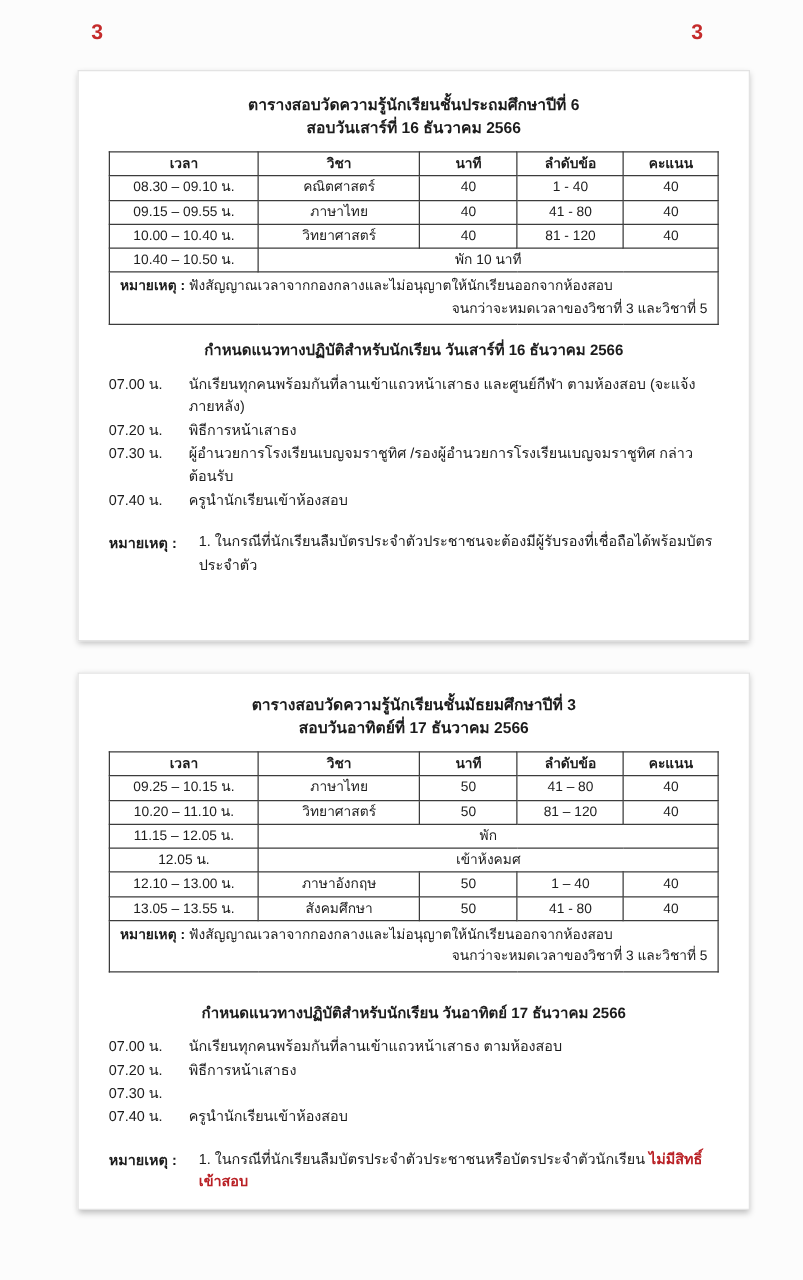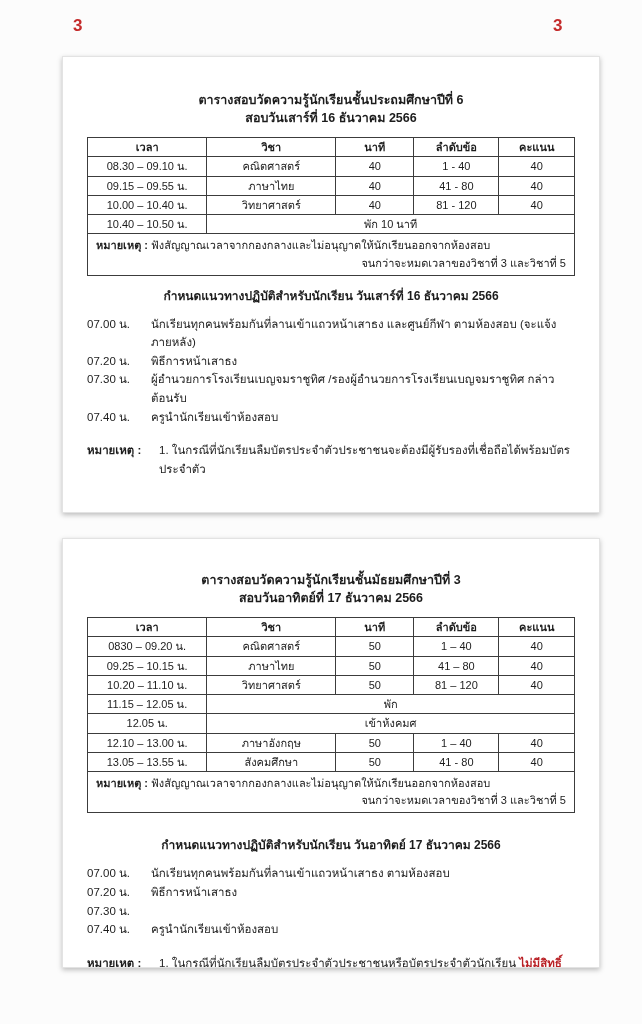--- a/index.html
+++ b/index.html
@@ -15,21 +15,21 @@
     color:#c42b2b;
   }
   .pagenum.left  { left:73px; }
   .pagenum.right { left:553px; }
 
   .sheet {
     position:absolute; left:62px; width:538px; background:#ffffff;
     border:1px solid #e3e3e3;
     box-shadow:0 2px 5px rgba(0,0,0,0.25);
     box-sizing:border-box; overflow:hidden;
-    padding:16px 24px;
+    padding:0 24px;
   }
   .sheet.s1 { top:56px;  height:457px; }
   .sheet.s2 { top:538px; height:430px; }
 
   .doc-title {
     text-align:center; font-weight:bold; font-size:12.5px;
     line-height:1.4; margin-top:19px;
   }
   .doc-subtitle {
     text-align:center; font-weight:bold; font-size:12.5px; line-height:1.4;
@@ -168,27 +168,20 @@
     </colgroup>
     <tbody>
         <tr>
       <th>เวลา</th>
       <th>วิชา</th>
       <th>นาที</th>
       <th>ลำดับข้อ</th>
       <th>คะแนน</th>
     </tr>
     <tr>
-      <td>0830 – 09.20 น.</td>
-      <td>คณิตศาสตร์</td>
-      <td>50</td>
-      <td>1 – 40</td>
-      <td>40</td>
-    </tr>
-    <tr>
       <td>09.25 – 10.15 น.</td>
       <td>ภาษาไทย</td>
       <td>50</td>
       <td>41 – 80</td>
       <td>40</td>
     </tr>
     <tr>
       <td>10.20 – 11.10 น.</td>
       <td>วิทยาศาสตร์</td>
       <td>50</td>

